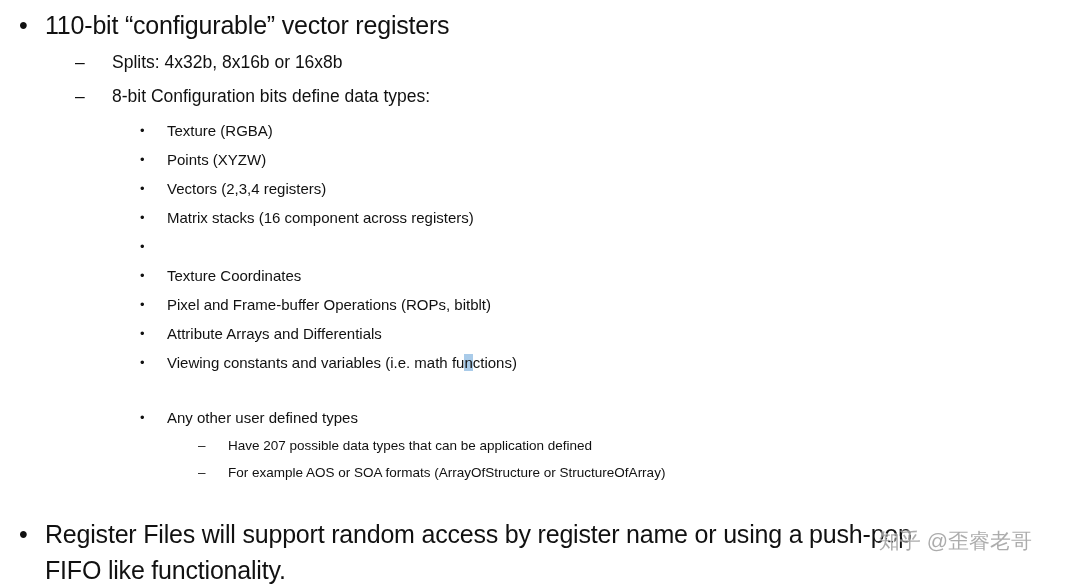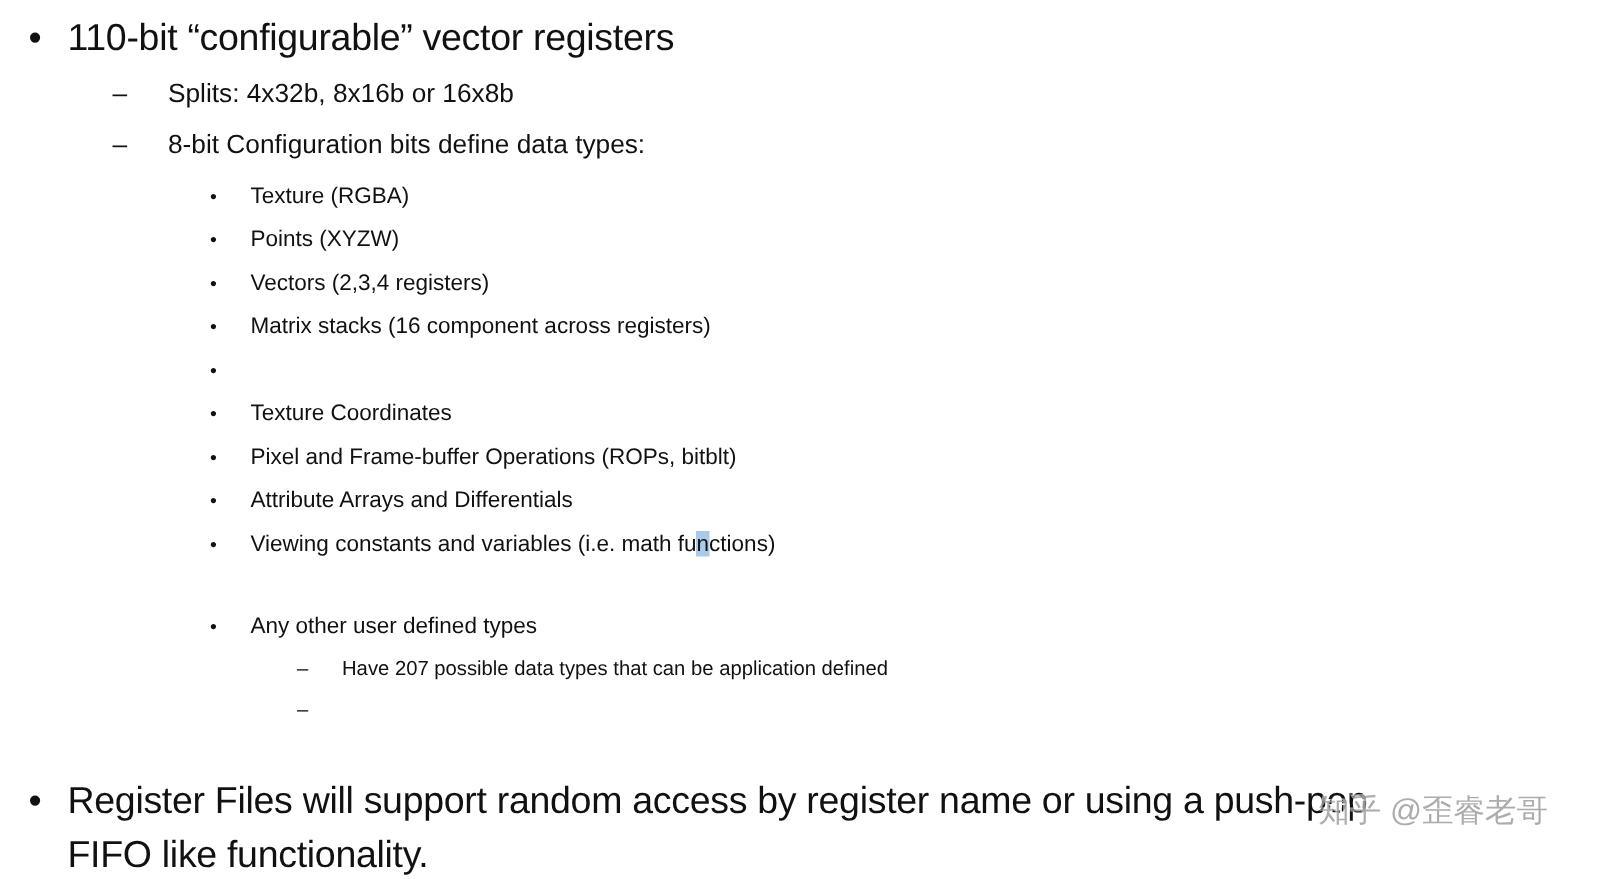--- a/index.html
+++ b/index.html
@@ -124,20 +124,21 @@
     <span class="marker">•</span>
     <span class="text">Any other user defined types</span>
   </div>
 
   <div class="row l4">
     <span class="marker">–</span>
     <span class="text">Have 207 possible data types that can be application defined</span>
   </div>
   <div class="row l4">
     <span class="marker">–</span>
+    <span class="text">For example AOS or SOA formats (ArrayOfStructure or StructureOfArray)</span>
   </div>
 
   <div class="row l1 row-register">
     <span class="marker">•</span>
     <span class="text">
       <div>Register Files will support random access by register name or using a push-pop</div>
       <div>FIFO like functionality.</div>
     </span>
   </div>
 

